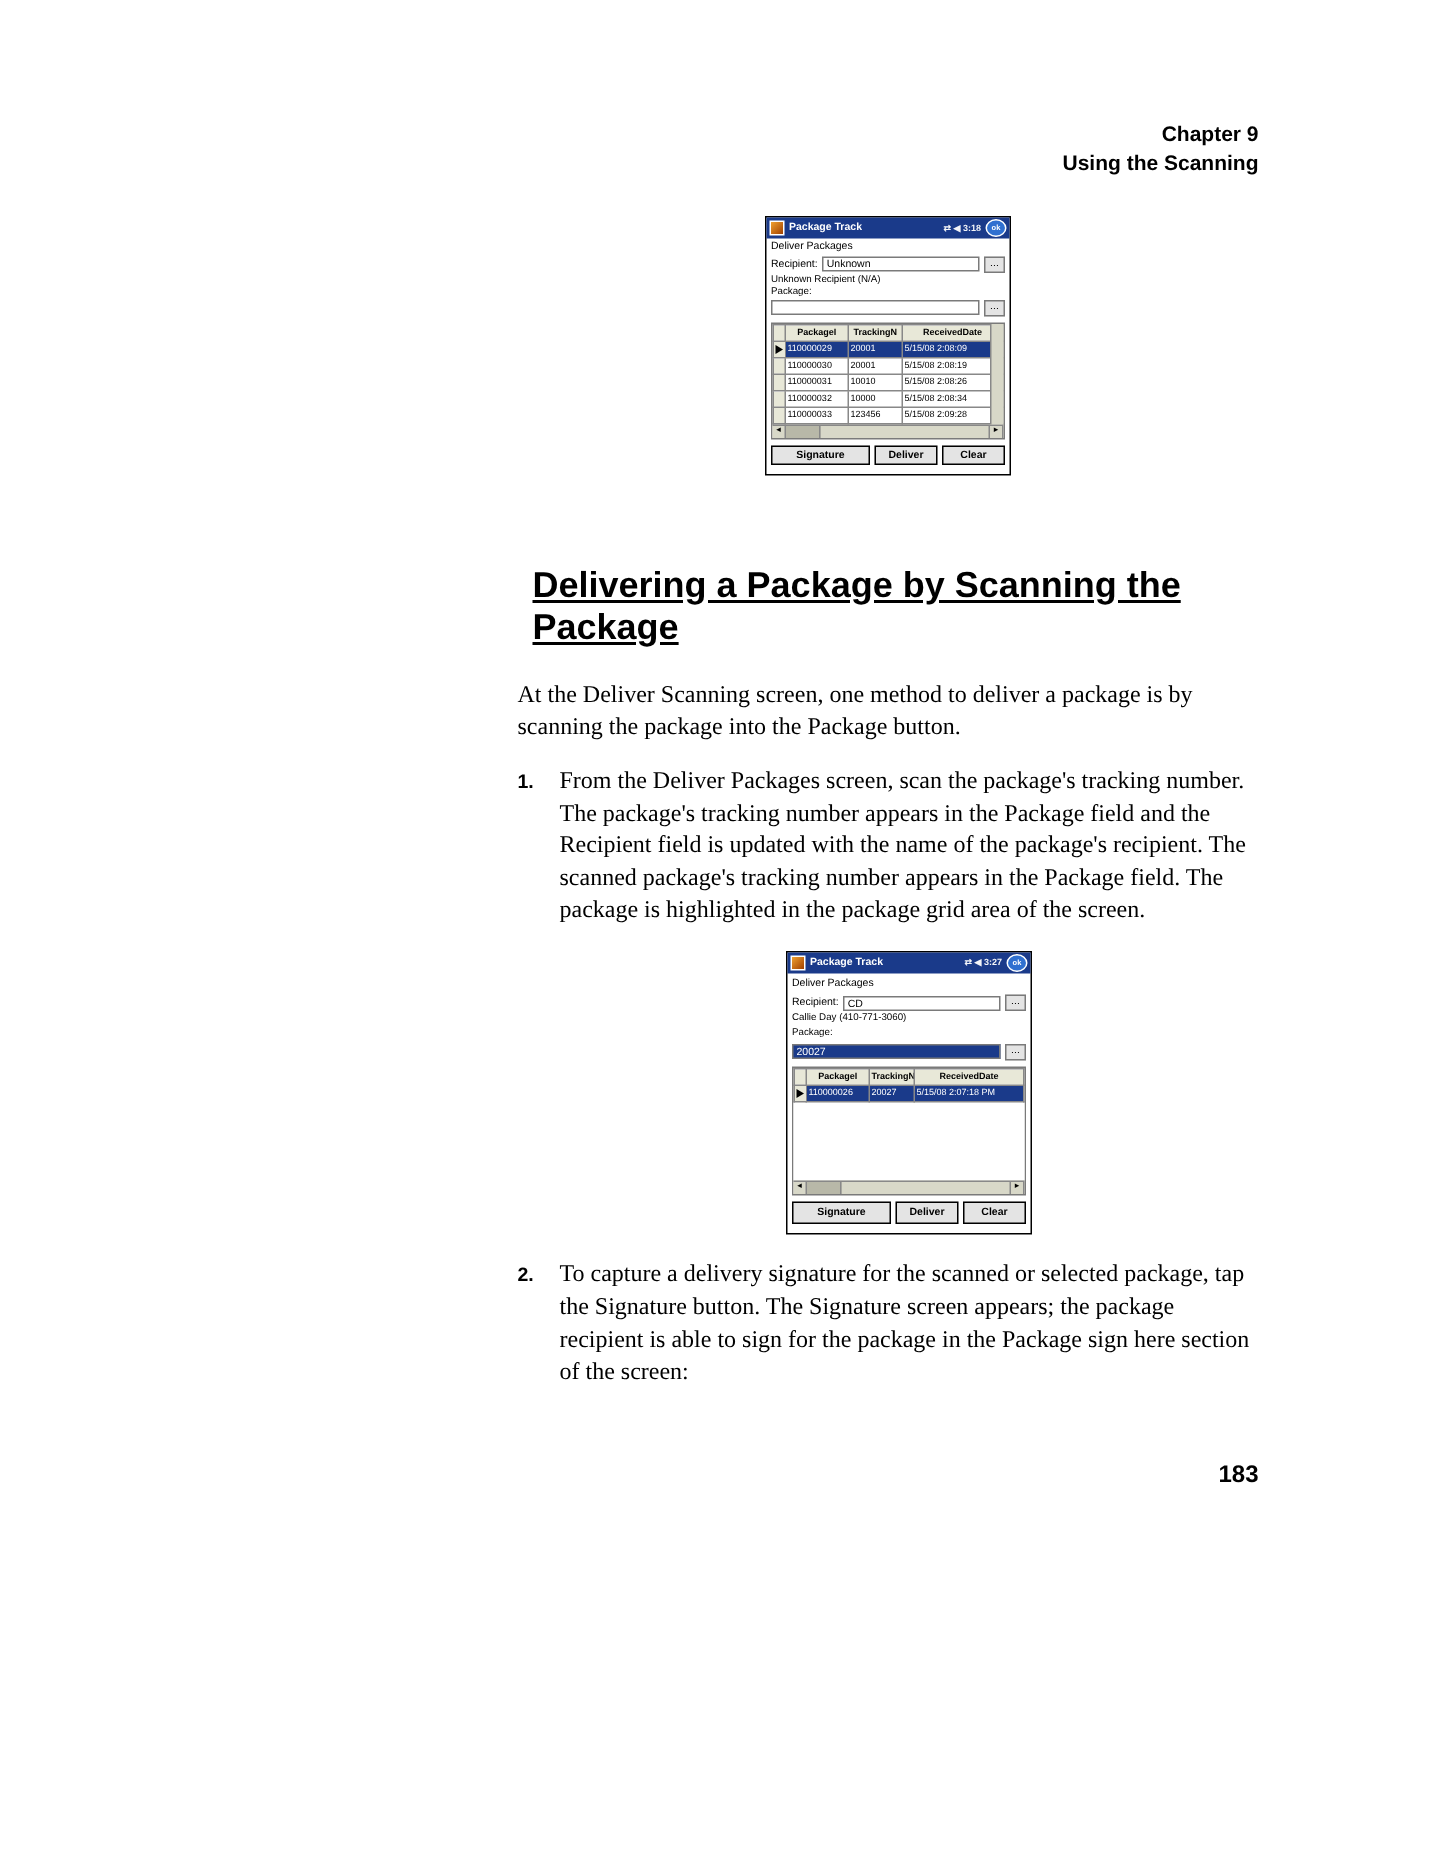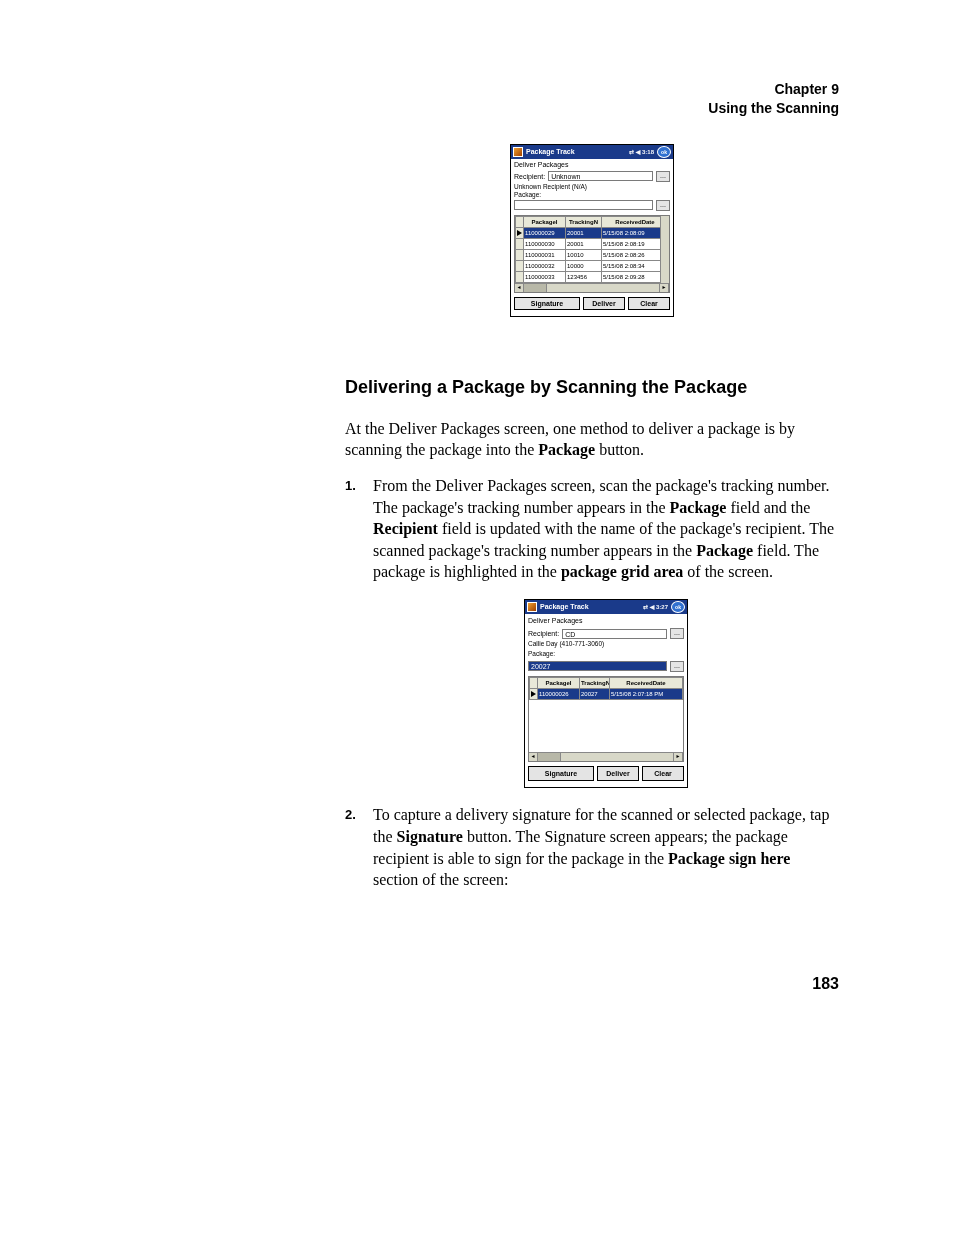--- a/index.html
+++ b/index.html
@@ -168,22 +168,23 @@
   }
   .win-btn.small { flex: 0 0 40px; }
   .emptygrid {
     height: 52px;
     background: #fff;
   }
 
   h2.section {
     font-family: Arial, Helvetica, sans-serif;
     font-weight: 700;
-    font-size: 18px;
-    margin: 0 0 20px 0;
+    font-size: 24px;
+    margin: 0 0 20px 10px;
+    text-decoration: underline;
   }
   .body-text {
     font-size: 16px;
     line-height: 1.35;
     margin: 0 0 14px 0;
   }
   ol.steps {
     list-style: none;
     padding: 0;
     margin: 0;
@@ -205,21 +206,21 @@
     font-size: 13px;
   }
   .page-number {
     position: absolute;
     bottom: 60px;
     right: 115px;
     font-family: Arial, Helvetica, sans-serif;
     font-weight: 700;
     font-size: 16px;
   }
-  .bold { font-weight: 700; margin-top: 33px; }
+  .bold { font-weight: 400; margin-top: 33px; }
 </style>
 </head>
 <body>
 
 <div class="page">
 
   <div class="header-area">
     <div>Chapter 9</div>
     <div>Using the Scanning</div>
   </div>
@@ -305,21 +306,21 @@
         <div class="win-btn">Signature</div>
         <div class="win-btn small">Deliver</div>
         <div class="win-btn small">Clear</div>
       </div>
     </div>
   </div>
 
   <h2 class="section">Delivering a Package by Scanning the Package</h2>
 
   <p class="body-text">
-    <span>At the Deliver Packages screen, one method to deliver a package is by scanning the package into the </span><span class="bold">Package</span><span> button.</span>
+    <span>At the Deliver Scanning screen, one method to deliver a package is by scanning the package into the </span><span class="bold">Package</span><span> button.</span>
   </p>
 
   <ol class="steps">
     <li>
       <span class="num">1.</span>
       <span>From the Deliver Packages screen, scan the package's tracking number. The package's tracking number appears in the </span><span class="bold">Package</span><span> field and the </span><span class="bold">Recipient</span><span> field is updated with the name of the package's recipient. The scanned package's tracking number appears in the </span><span class="bold">Package</span><span> field. The package is highlighted in the </span><span class="bold">package grid area</span><span> of the screen.</span>
 
       
       <div class="screenshot-wrap" style="margin-top:16px; margin-bottom:16px;">
         <div class="shot">

